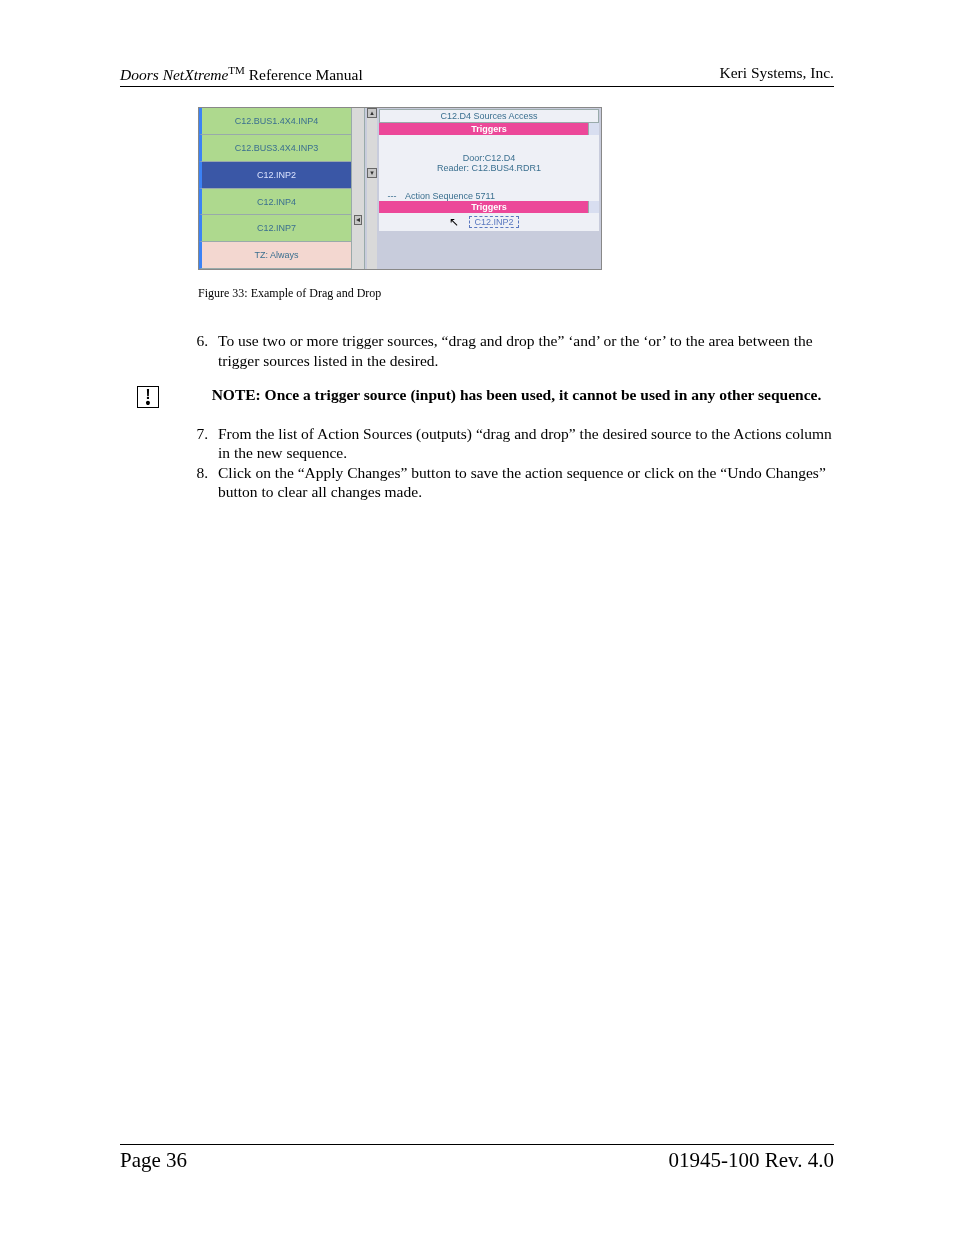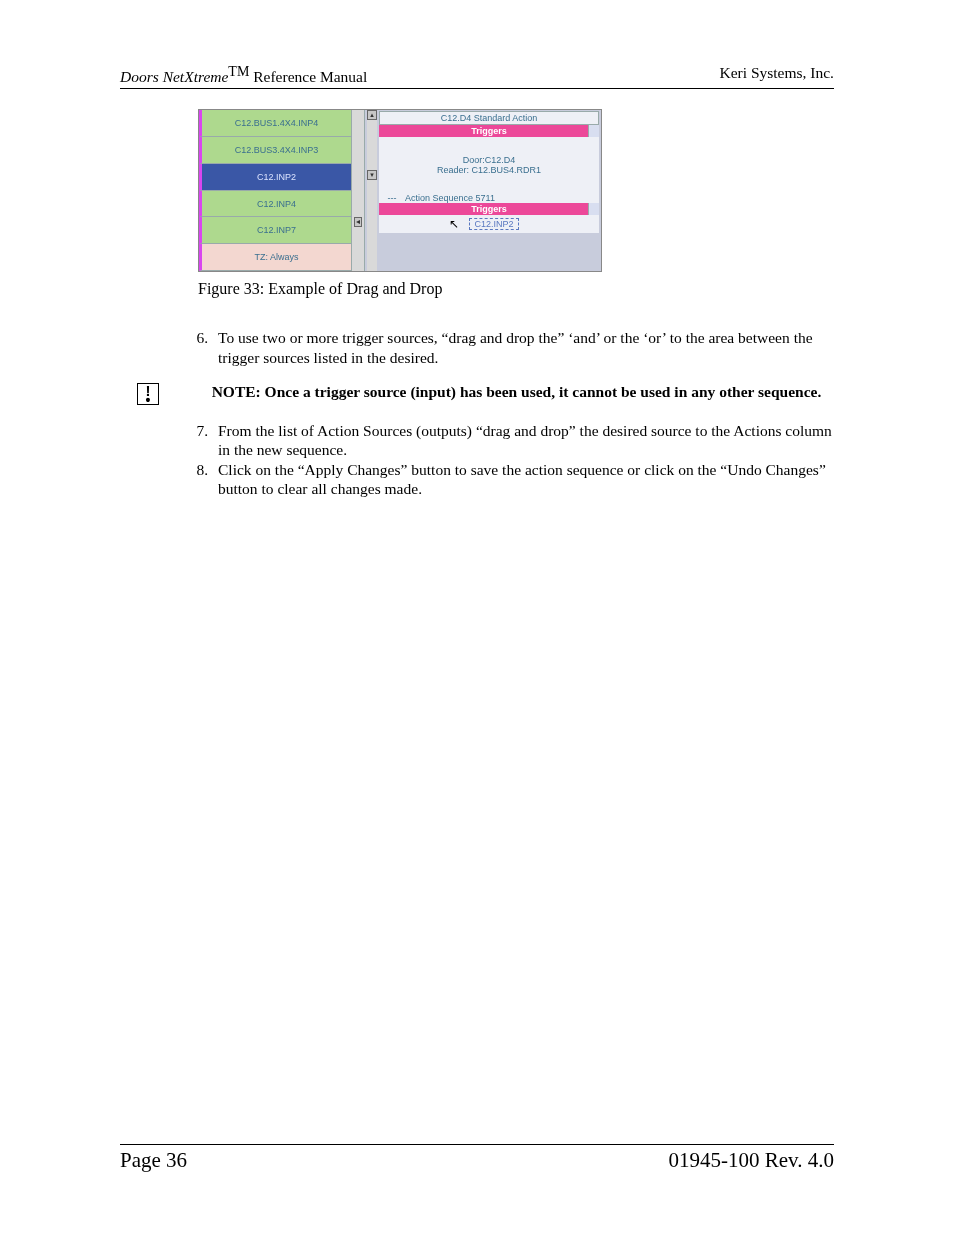--- a/index.html
+++ b/index.html
@@ -16,21 +16,21 @@
     padding: 64px 120px 0 120px;
   }
   
   .hdr {
     display: flex;
     justify-content: space-between;
     font-size: 15.5px;
     margin-bottom: 2px;
   }
   .hdr-left { font-style: italic; }
-  .hdr-left .tm { font-style: normal; font-size: 14px; vertical-align: super; }
+  .hdr-left .tm { font-style: normal; font-size: 11px; vertical-align: super; }
   .hdr-left .rm { font-style: normal; }
   hr.top {
     border: none;
     border-top: 1.5px solid #000;
     margin-top: 2px;
     margin-bottom: 20px;
   }
 
   
   .shot-wrap { margin-left: 78px; }
@@ -51,21 +51,21 @@
     width: 152px;
     display: flex;
     flex-direction: column;
   }
   .leftcol .cell {
     flex: 1;
     display: flex;
     align-items: center;
     justify-content: center;
     border-bottom: 1px solid #9aa;
-    border-left: 3px solid #d946ef;
+    border-left: 3px solid #3b82f6;
   }
   .cgreen { background: #aed98e; color: #3a6f8f; }
   .cblue  { background: #3a57a6; color: #dbe3ff; }
   .cpink  { background: #f3d7d0; color: #3a6f8f; }
   .gutter {
     width: 14px;
     background: #d9d9d9;
     border-left: 1px solid #9aa;
     border-right: 1px solid #9aa;
     position: relative;
@@ -139,22 +139,22 @@
     text-align:center;
     padding:3px 0;
     position:relative;
   }
   .cursor {
     position:absolute; left: 70px; top: 2px;
     font-size:12px; color:#000;
   }
 
   .caption {
-    margin: 8px 0 30px 78px;
-    font-size: 16px;
+    margin: 16px 0 30px 78px;
+    font-size: 12px;
   }
 
   
   .olwrap { margin-left: 72px; margin-right: 0; }
   ol.steps {
     list-style: none;
   }
   ol.steps li {
     display: flex;
     margin-bottom: 0;
@@ -232,21 +232,21 @@
         </div>
       <div class="gutter">
         <div class="handle">◂</div>
       </div>
       <div class="rightcol">
         <div class="scrolltrack">
           <div class="btn">▴</div>
           <div class="btn" style="margin-top:50px">▾</div>
         </div>
         <div class="rcontent">
-          <div class="row-white">C12.D4 Standard Action</div>
+          <div class="row-white">C12.D4 Sources Access</div>
           <div class="row-head">
             <span>Triggers</span>
             <span class="boxr"></span>
           </div>
           <div class="row-sub">
             <div>Door:C12.D4</div>
             <div>Reader: C12.BUS4.RDR1</div>
           </div>
           <div class="row-seq">
             <span class="dash">---</span>

